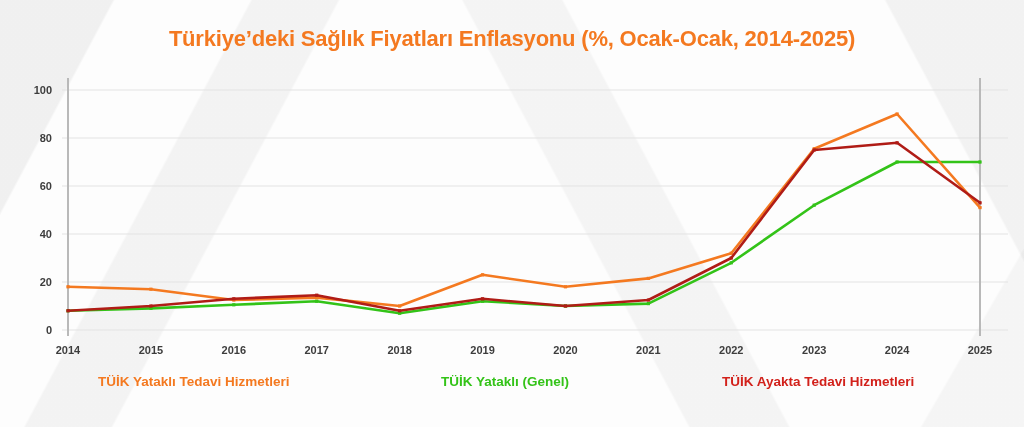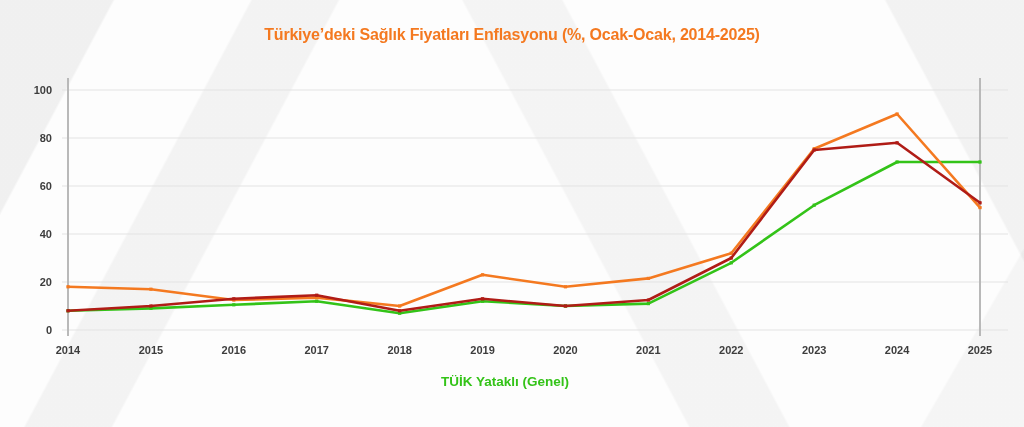--- a/index.html
+++ b/index.html
@@ -16,21 +16,21 @@
       linear-gradient(118deg, rgba(0,0,0,0.050) 0%, rgba(0,0,0,0.050) 9%, rgba(0,0,0,0) 9.2%, rgba(0,0,0,0) 100%),
       linear-gradient(118deg, rgba(0,0,0,0) 20%, rgba(0,0,0,0.038) 20.2%, rgba(0,0,0,0.038) 27%, rgba(0,0,0,0) 27.2%),
       linear-gradient(242deg, rgba(0,0,0,0.042) 0%, rgba(0,0,0,0.042) 11%, rgba(0,0,0,0) 11.2%),
       linear-gradient(62deg, rgba(0,0,0,0) 55%, rgba(0,0,0,0.035) 55.2%, rgba(0,0,0,0.035) 63%, rgba(0,0,0,0) 63.2%),
       linear-gradient(300deg, rgba(0,0,0,0.030) 0%, rgba(0,0,0,0.030) 8%, rgba(0,0,0,0) 8.2%),
       #fdfdfd;
   }
   #title{
     position:absolute;left:0;right:0;top:26px;
     text-align:center;
-    font-size:16px;font-weight:bold;
+    font-size:22px;font-weight:bold;
     letter-spacing:-0.2px;
     color:#f47920;
     white-space:nowrap;
   }
   #plot{
     position:absolute;
     left:0;top:60px;width:1024px;height:300px;
   }
   .legend{
     position:absolute;top:374px;height:20px;
@@ -123,17 +123,23 @@
         <rect x="480.9454545454545" y="237.20000000000002" width="3.2" height="3.2" fill="#b01c16"></rect>
         <rect x="563.8545454545455" y="244.4" width="3.2" height="3.2" fill="#b01c16"></rect>
         <rect x="646.7636363636364" y="238.4" width="3.2" height="3.2" fill="#b01c16"></rect>
         <rect x="729.6727272727272" y="196.4" width="3.2" height="3.2" fill="#b01c16"></rect>
         <rect x="812.5818181818182" y="88.4" width="3.2" height="3.2" fill="#b01c16"></rect>
         <rect x="895.490909090909" y="81.19999999999999" width="3.2" height="3.2" fill="#b01c16"></rect>
         <rect x="978.4" y="141.20000000000002" width="3.2" height="3.2" fill="#b01c16"></rect>
       </g>
   </svg>
 
+  <div class="legend" id="lg0">
+    <span>TÜİK Yataklı Tedavi Hizmetleri</span>
+  </div>
   <div class="legend" id="lg1">
     <span>TÜİK Yataklı (Genel)</span>
+  </div>
+  <div class="legend" id="lg2">
+    <span>TÜİK Ayakta Tedavi Hizmetleri</span>
   </div>
 
 </div>
 
 </body></html>

